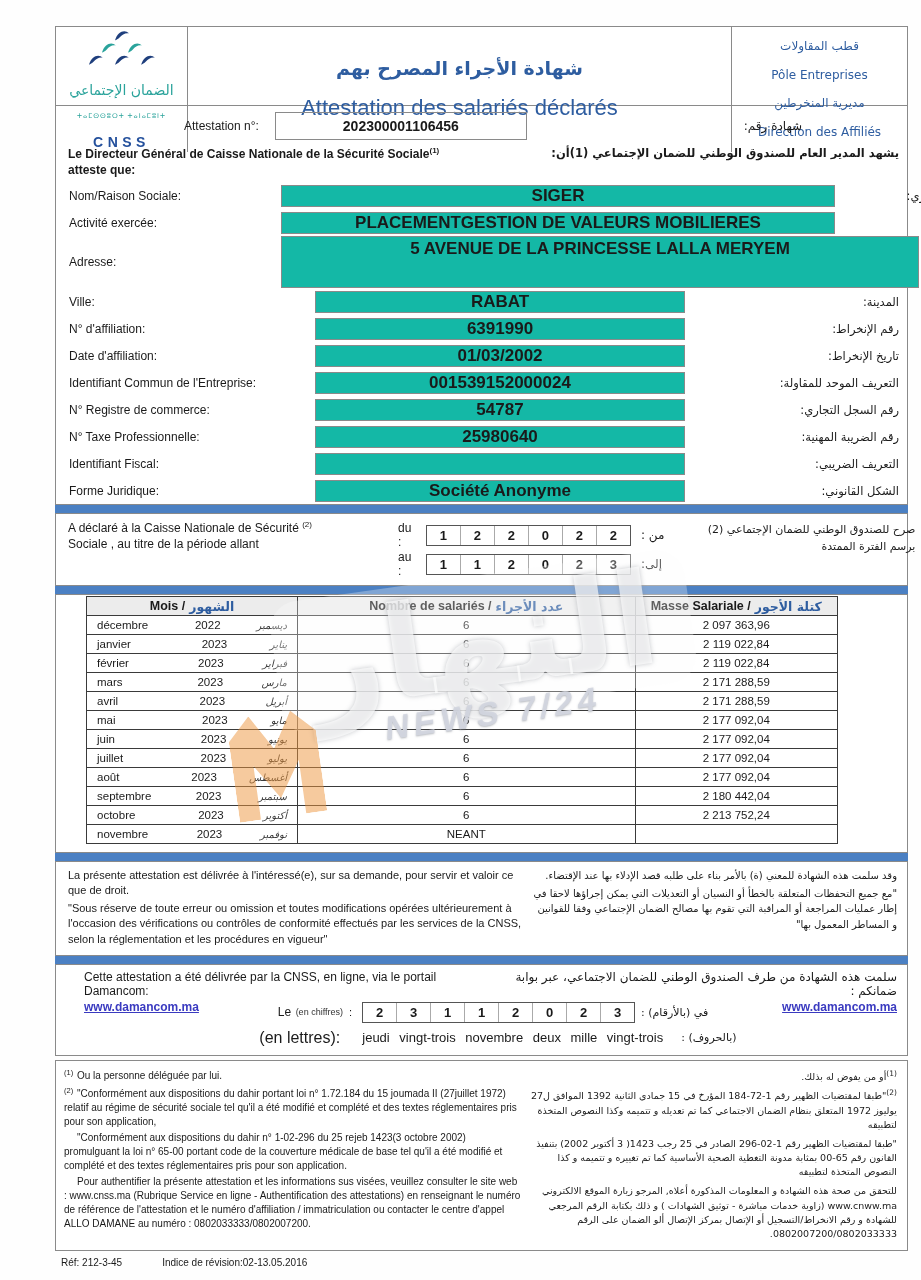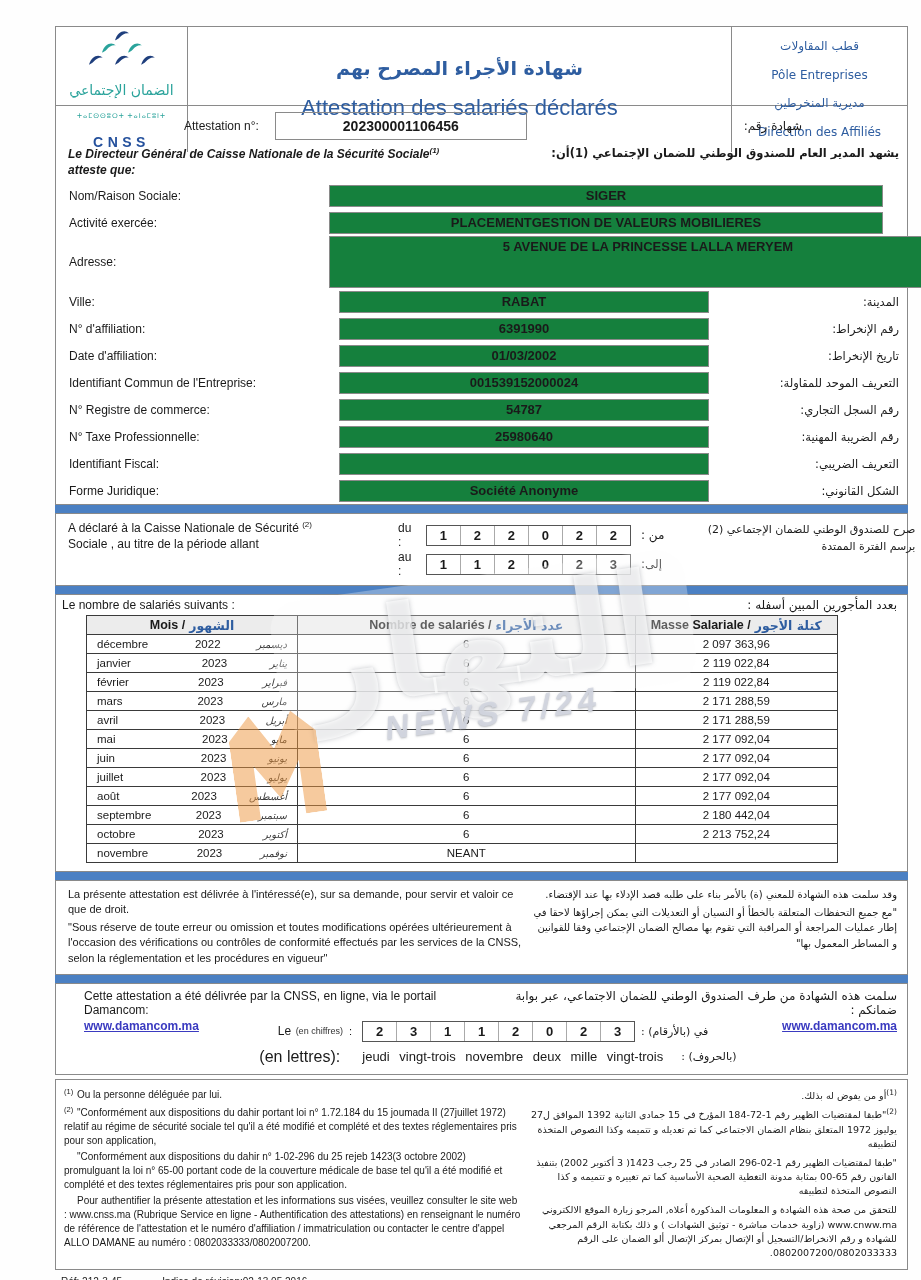--- a/index.html
+++ b/index.html
@@ -24,30 +24,30 @@
 
   
   .att-row{display:flex;align-items:center;height:36px;margin-top:2px;}
   .att-label{font-size:12px;margin-left:128px;}
   .att-box{border:1px solid #8a8a8a;width:250px;height:26px;margin-left:16px;
            display:flex;align-items:center;justify-content:center;font-weight:bold;font-size:14px;}
   .att-ar{margin-left:auto;margin-right:105px;font-size:12px;}
 
   
   .director{display:flex;justify-content:space-between;align-items:flex-start;padding:2px 8px 0 12px;min-height:36px;}
-  .director .fr{font-size:12px;font-weight:bold;width:430px;line-height:1.35;font-style:italic;}
+  .director .fr{font-size:12px;font-weight:bold;width:430px;line-height:1.35;}
   .director .fr sup{font-size:8px;}
   .director .arr{font-size:11.5px;font-weight:bold;text-align:right;}
 
   
   .frow{display:grid;grid-template-columns:225px 1fr 188px;align-items:center;min-height:27px;}
   .flabel{font-size:12px;padding-left:13px;}
   .fmid{display:flex;justify-content:center;}
-  .fbox{border:1px solid #8a8a8a;min-height:20px;width:368px;background:#15803d;
-        display:flex;align-items:center;justify-content:center;font-weight:bold;font-size:13px;margin-left:48px;}
+  .fbox{border:1px solid #8a8a8a;min-height:20px;width:368px;background:#14b8a6;
+        display:flex;align-items:center;justify-content:center;font-weight:bold;font-size:17px;}
   .frow:nth-of-type(1) .fbox,.frow:nth-of-type(2) .fbox{width:552px;}
   .frow:nth-of-type(3){min-height:52px;}
   .frow:nth-of-type(3) .fbox{width:636px;height:48px;align-items:flex-start;padding-top:2px;}
   .flabel-ar{font-size:11.5px;text-align:right;padding-right:8px;}
 
   
   .period{display:grid;grid-template-columns:330px 1fr 235px;padding:6px 8px 6px 12px;min-height:48px;}
   .period .fr{font-size:12px;line-height:1.35;}
   .period .fr sup{font-size:8px;}
   .prow{display:flex;align-items:center;justify-content:flex-end;margin:1px 0;}
@@ -300,24 +300,20 @@
     </div>
     <div class="arr ar">
       <span>صرح للصندوق الوطني للضمان الإجتماعي (2)</span><br>
       <span>برسم الفترة الممتدة</span>
     </div>
   </section>
 
   <div class="bluebar"></div>
 
   <section class="box">
-    <div class="intro-row">
-      <span>Le nombre de salariés suivants :</span>
-      <span class="ar">بعدد المأجورين المبين أسفله :</span>
-    </div>
     <div class="stable">
       <div class="srow shead">
         <div>
           <span>Mois /</span>
           <span class="arb ar">الشهور</span>
         </div>
         <div>
           <span>Nombre de salariés /</span>
           <span class="arb ar">عدد الأجراء</span>
         </div>

